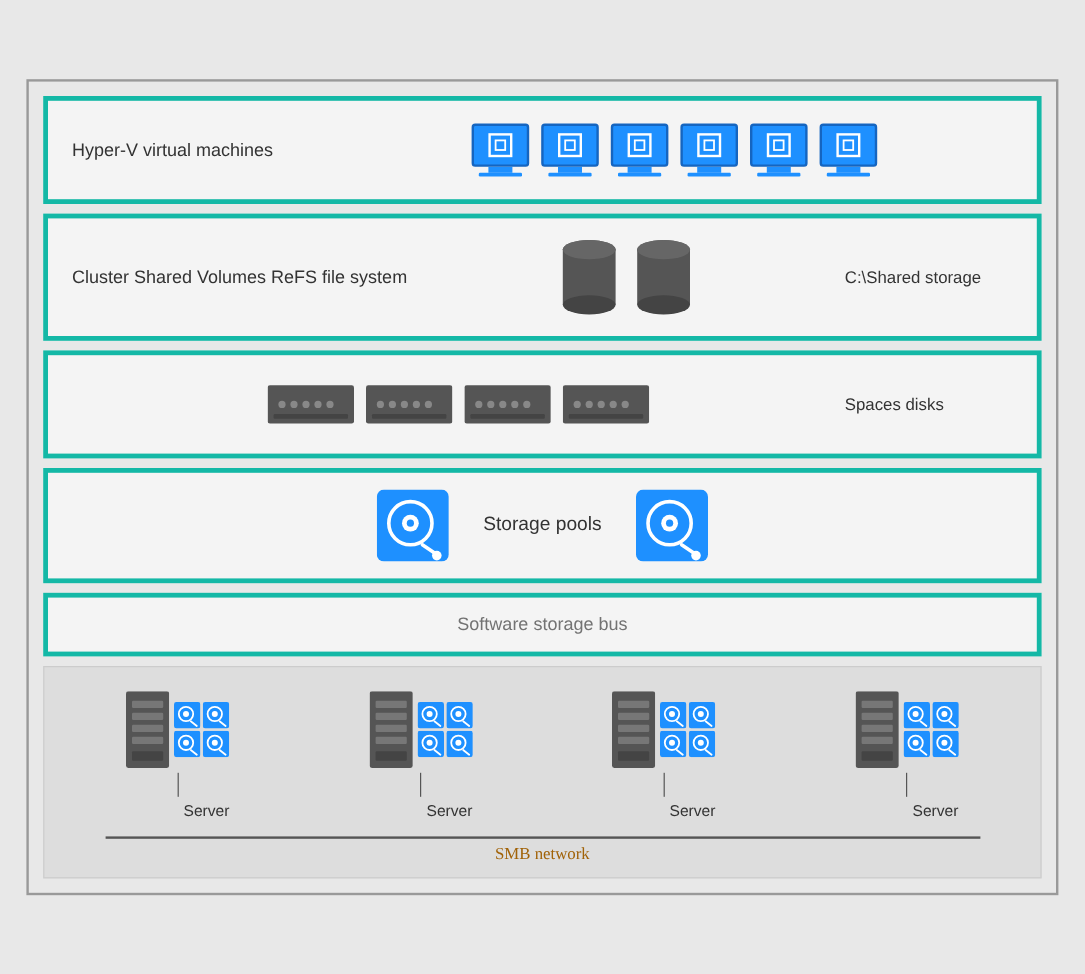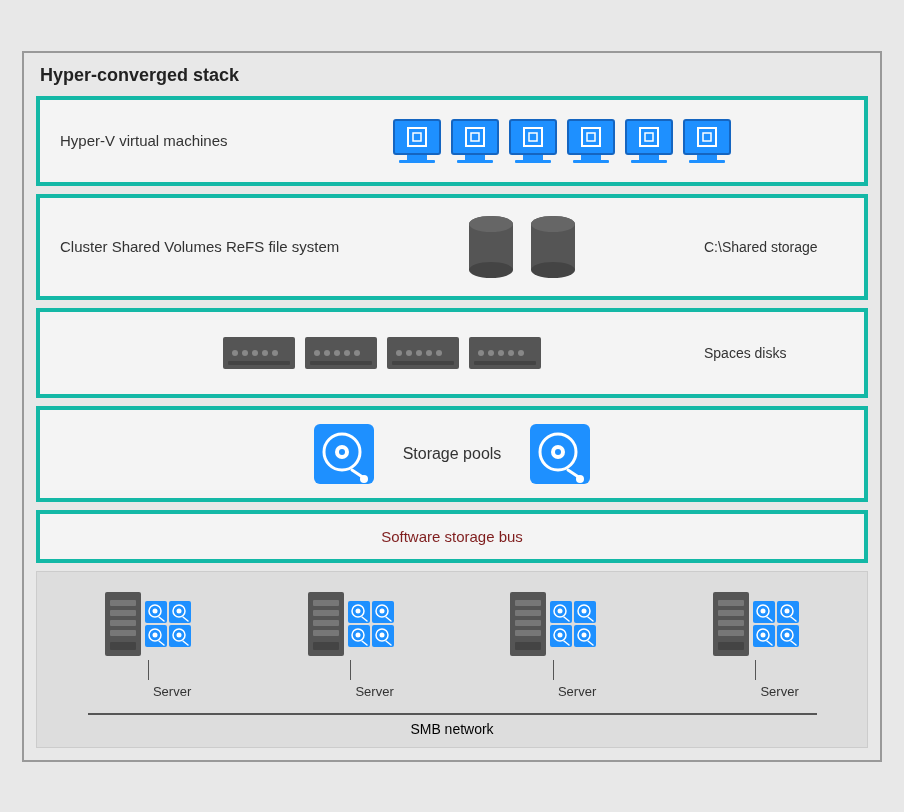--- a/index.html
+++ b/index.html
@@ -131,50 +131,50 @@
       align-items: center;
       margin-top: 4px;
     }
     .smb-line {
       width: 90%;
       height: 2px;
       background: #555;
     }
     .smb-label {
       font-size: 14px;
-      color: #000000;
+      color: #a16207;
       margin-top: 6px;
+      font-family: Liberation Serif, serif;
     }
 
     .storage-pools-layer {
       justify-content: center;
       gap: 29px;
     }
     .storage-pools-label {
       font-size: 16px;
       color: #333;
     }
 
     .software-bus-layer {
       justify-content: center;
       min-height: 50px;
     }
     .software-bus-label {
       font-size: 15px;
-      color: #7f1d1d;
+      color: #737373;
       text-align: center;
       flex: 1;
     }
   </style>
 </head>
 <body>
 
 <div class="diagram-container">
 
-  <div class="diagram-title">Hyper-converged stack</div>
 
   <div class="layer">
     <div class="layer-label">Hyper-V virtual machines</div>
     <div class="layer-icons">
 
       <div class="vm-monitor">
         <div class="vm-screen">
           <svg width="24" height="24" viewBox="0 0 24 24" fill="none">
             <rect x="3" y="3" width="18" height="18" stroke="white" stroke-width="2" fill="none"></rect>
             <rect x="8" y="8" width="8" height="8" stroke="white" stroke-width="1.5" fill="none"></rect>

